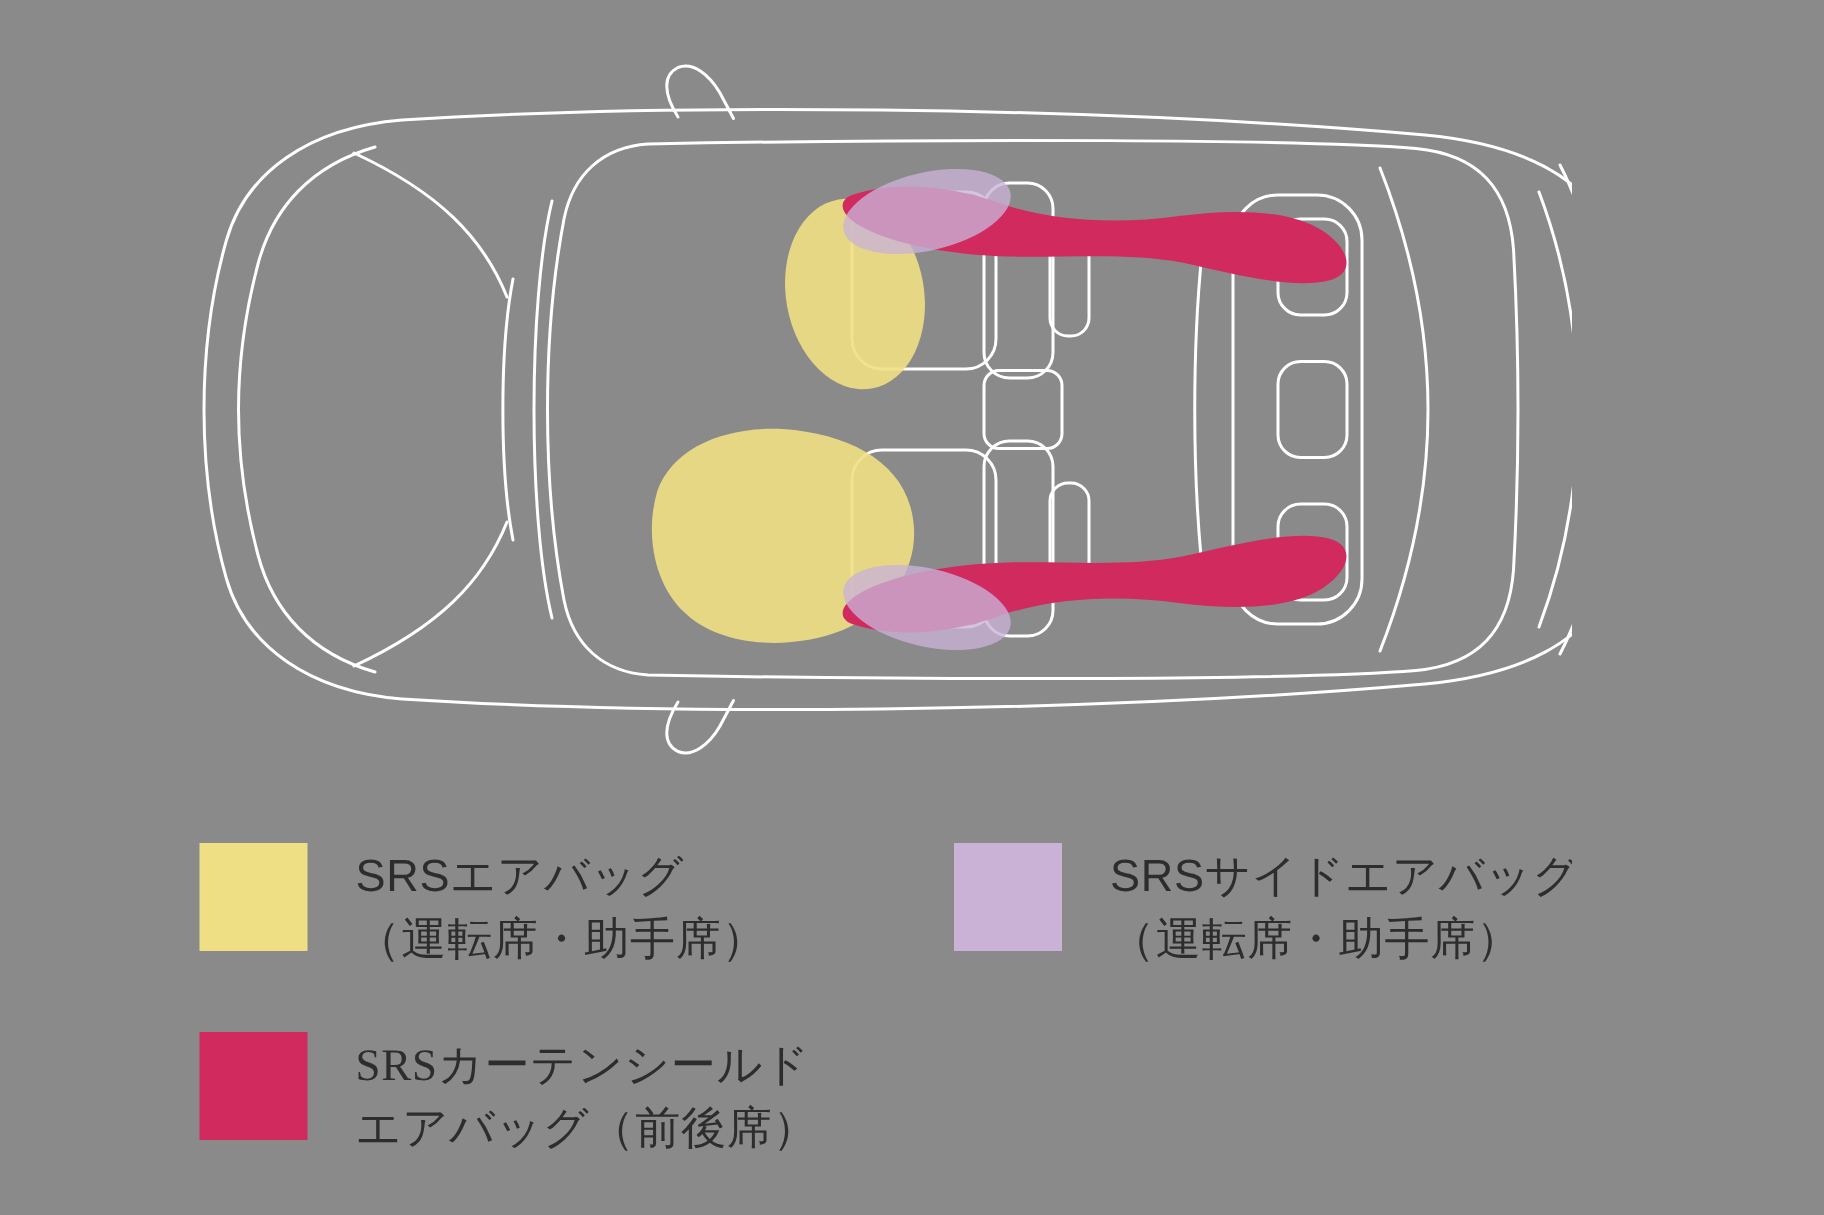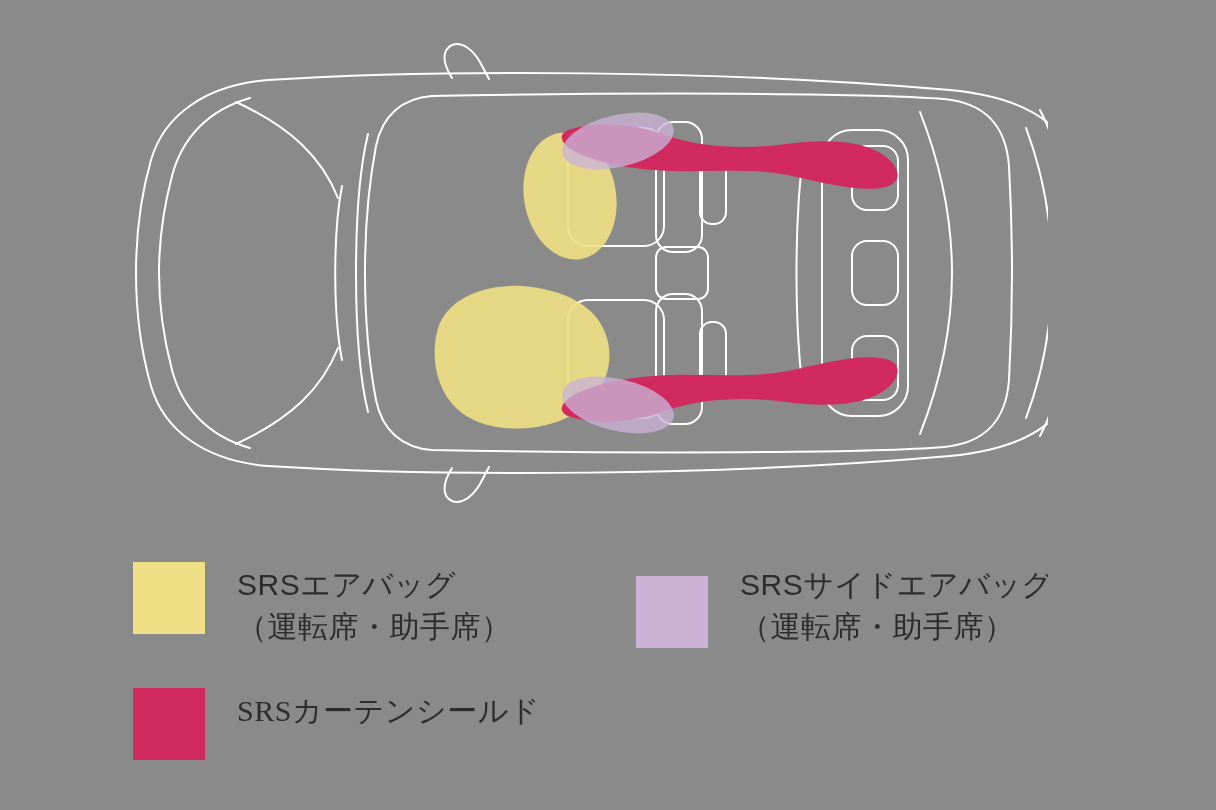--- a/index.html
+++ b/index.html
@@ -19,21 +19,21 @@
     left: 0; top: 0;
     width: 1216px; height: 810px;
   }
   .legend-item {
     position: absolute;
     display: flex;
     align-items: flex-start;
     gap: 32px;
   }
   .legend-item.item-1 { left: 133px; top: 562px; }
-  .legend-item.item-2 { left: 636px; top: 562px; align-items: flex-end; }
+  .legend-item.item-2 { left: 636px; top: 562px; }
   .legend-item.item-3 { left: 133px; top: 688px; font-family: Liberation Serif, serif; }
   .swatch {
     display: block;
     width: 72px; height: 72px;
     flex: 0 0 auto;
   }
   .legend-text {
     font-size: 30px;
     line-height: 42px;
     color: #2d2d2d;
@@ -139,17 +139,18 @@
       <span class="legend-text">
         <span>SRSサイドエアバッグ</span>
         <span>（運転席・助手席）</span>
       </span>
     </div>
 
     <div class="legend-item item-3">
       <span class="swatch" style="background: rgb(208, 42, 95);"></span>
       <span class="legend-text">
         <span>SRSカーテンシールド</span>
+        <span>エアバッグ（前後席）</span>
       </span>
     </div>
 
   </div>
 </div>
 
 </body></html>

